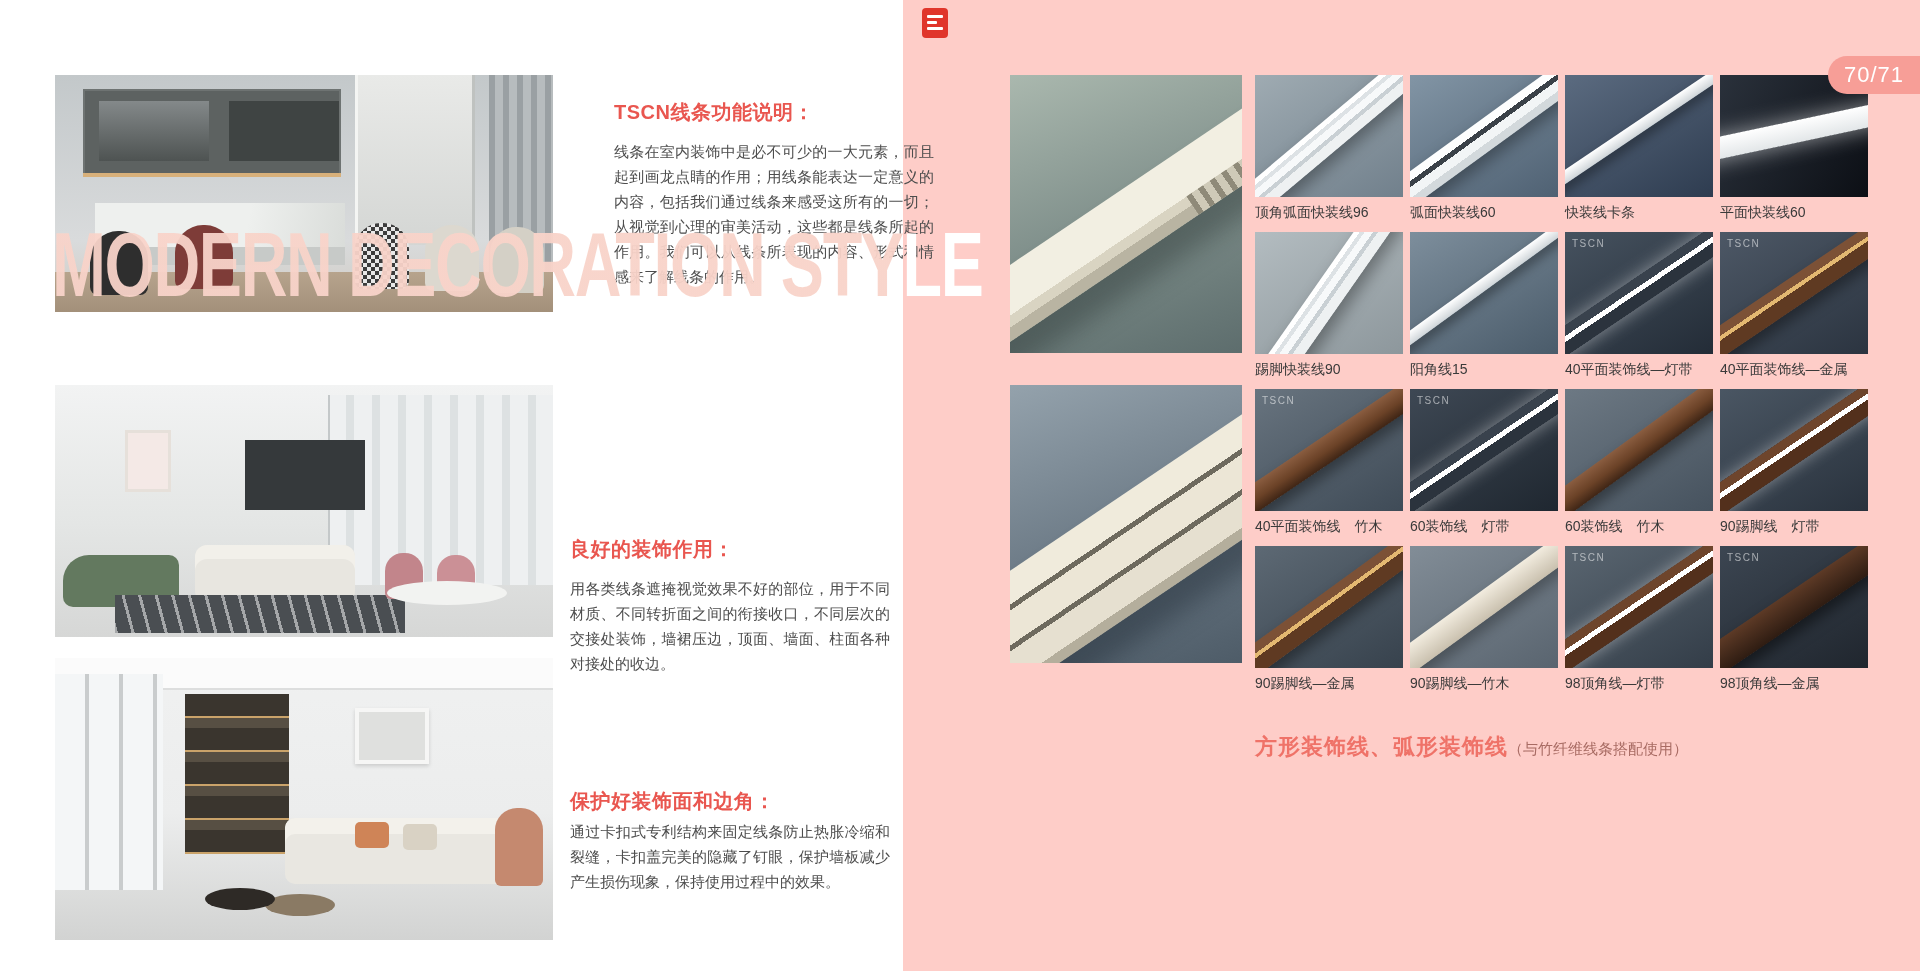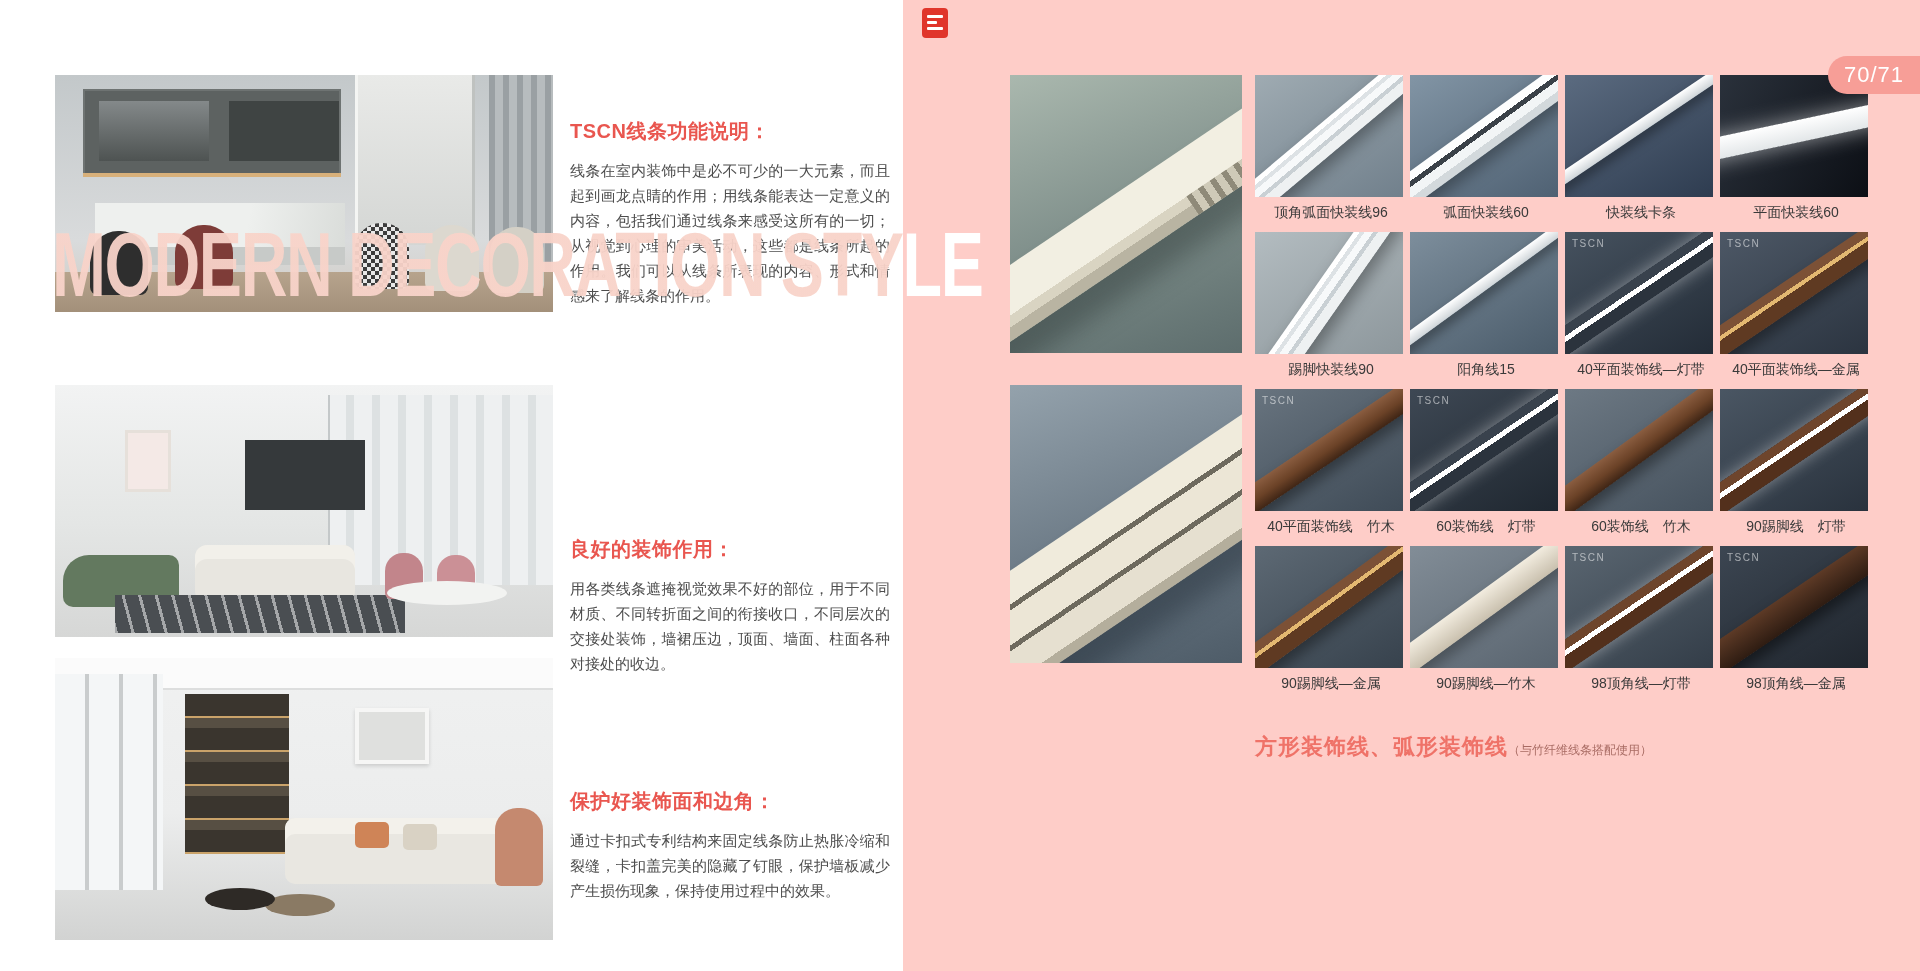--- a/index.html
+++ b/index.html
@@ -17,23 +17,23 @@
   .logo i:nth-child(1){ top:7px; } .logo i:nth-child(2){ top:13px; width:10px;} .logo i:nth-child(3){ top:19px; }
 
   
   .pagenum { position:absolute; left:1828px; top:56px; width:92px; height:38px; background:#f79e97;
              border-radius:19px 0 0 19px; color:#ffffff; font-size:22px; letter-spacing:1px;
              display:flex; align-items:center; justify-content:center; z-index:30; }
 
   
   .text-col { position:absolute; left:570px; top:0; width:320px; height:971px; }
   .sec { position:absolute; left:0; width:320px; }
-  .sec1{ top:118px; } .sec2{ top:536px; } .sec3{ top:660px; } .sec4{ top:788px; }
+  .sec1{ top:99px;margin-left:44px; } .sec2{ top:536px; } .sec3{ top:660px; } .sec4{ top:788px; }
   .sec h3 { font-size:20px; font-weight:bold; color:#e9564f; margin:0 0 13px; letter-spacing:.5px; }
-  .sec4 h3 { margin-bottom:13px; }
+  .sec4 h3 { margin-bottom:4px; }
   .sec p { font-size:15px; line-height:25px; color:#4d4d4d; text-align:justify; }
 
   
   .title { position:absolute; left:52px; top:220px; z-index:10; white-space:nowrap;
            font-size:90px; line-height:90px; font-weight:bold; letter-spacing:-2px;
            transform:scaleX(.72); transform-origin:left top; color:#f8d5cc; }
   @supports ((-webkit-background-clip: text)) {
     .title { background:linear-gradient(90deg, rgba(248,211,201,.95) 0 1182px, #ffffff 1182px);
              -webkit-background-clip:text; background-clip:text;
              color:transparent; -webkit-text-fill-color:transparent; }
@@ -97,21 +97,21 @@
   .big1 .plank { height:64px;
         background:linear-gradient(180deg,#f2efe2 0 42px,#d9d4c2 42px 52px,#b9b4a2 52px 64px);
         box-shadow:14px 26px 26px rgba(20,30,30,.35); }
   .big1 .plank::after { content:""; position:absolute; right:8%; top:42px; width:120px; height:22px;
         background:repeating-linear-gradient(90deg,#8f8a79 0 6px,#cfcab8 6px 14px); }
   .big2 .plank { height:104px;
         background:linear-gradient(180deg,#f0ebdc 0 28px,#6e6a5e 28px 33px,#ece6d6 33px 62px,#6e6a5e 62px 67px,#e6e0d0 67px 94px,#b4ae9c 94px 104px);
         box-shadow:14px 26px 26px rgba(20,30,40,.4); }
 
   
-  .tile { position:absolute; width:152px;text-align:center; }
+  .tile { position:absolute; width:152px; }
   .tile-img { position:relative; width:148px; height:122px; overflow:hidden; }
   .tile-label { margin-top:7px; font-size:14px; color:#3a3a3a; white-space:nowrap; }
   .wm { position:absolute; left:7px; top:6px; font-size:10px; letter-spacing:1.5px; color:rgba(255,255,255,.55); z-index:2; }
   .mold { position:absolute; left:-40%; top:46px; width:180%; }
   .mw    { height:30px; background:linear-gradient(180deg,#ffffff 0 5px,#dde2e5 5px 9px,#f7f9fa 9px 16px,#c9d0d4 16px 20px,#eef1f2 20px 30px); box-shadow:0 8px 16px rgba(0,0,0,.35); }
   .mw2   { height:30px; background:linear-gradient(180deg,#fdfefe 0 8px,#3a4148 8px 13px,#f2f5f6 13px 22px,#d3d9dc 22px 30px); box-shadow:0 8px 16px rgba(0,0,0,.35); }
   .mthin { height:12px; background:linear-gradient(180deg,#ffffff,#cfd5d9); box-shadow:0 6px 12px rgba(0,0,0,.4); }
   .mflat { height:22px; background:linear-gradient(180deg,#ffffff,#e2e6e8); box-shadow:0 0 22px rgba(255,255,255,.55); }
   .mled  { height:26px; background:linear-gradient(180deg,#39424d 0 9px,#ffffff 9px 14px,#2b333d 14px 26px); box-shadow:0 0 18px rgba(255,255,255,.45); }
   .mwood { height:26px; background:linear-gradient(180deg,#8a5d40 0,#6b4227 55%,#3f2515 100%); box-shadow:0 8px 14px rgba(0,0,0,.4); }
@@ -129,21 +129,21 @@
   .a11{background:linear-gradient(150deg,#6d7984,#46525e);} .a12{background:linear-gradient(150deg,#4a5663,#29323d);}
   .a13{background:linear-gradient(150deg,#5d6974,#37424d);} .a14{background:linear-gradient(150deg,#828d97,#59646f);}
   .a15{background:linear-gradient(150deg,#5a6671,#333d48);} .a16{background:linear-gradient(150deg,#3c4652,#20262e);}
   
   .c1{left:1255px;} .c2{left:1410px;} .c3{left:1565px;} .c4{left:1720px;}
   .r1{top:75px;} .r2{top:232px;} .r3{top:389px;} .r4{top:546px;}
 
   
   .footer { position:absolute; left:1255px; top:732px; width:490px; }
   .footer h3 { display:inline; font-size:22px; font-weight:bold; color:#ef7268; letter-spacing:1px; }
-  .footer .note { font-size:12px; color:#a86b63; }
+  .footer .note { font-size:15px; color:#a86b63; }
   .footer .body { margin-top:22px; font-size:15px; line-height:25px; color:#5a5a5a; text-align:justify; }
   .footer .blockb { margin-top:24px; font-size:15px; line-height:25px; color:#5a5a5a; }
 </style>
 </head>
 <body>
 
 <div class="stage">
 
   <div class="page-right"></div>
 

